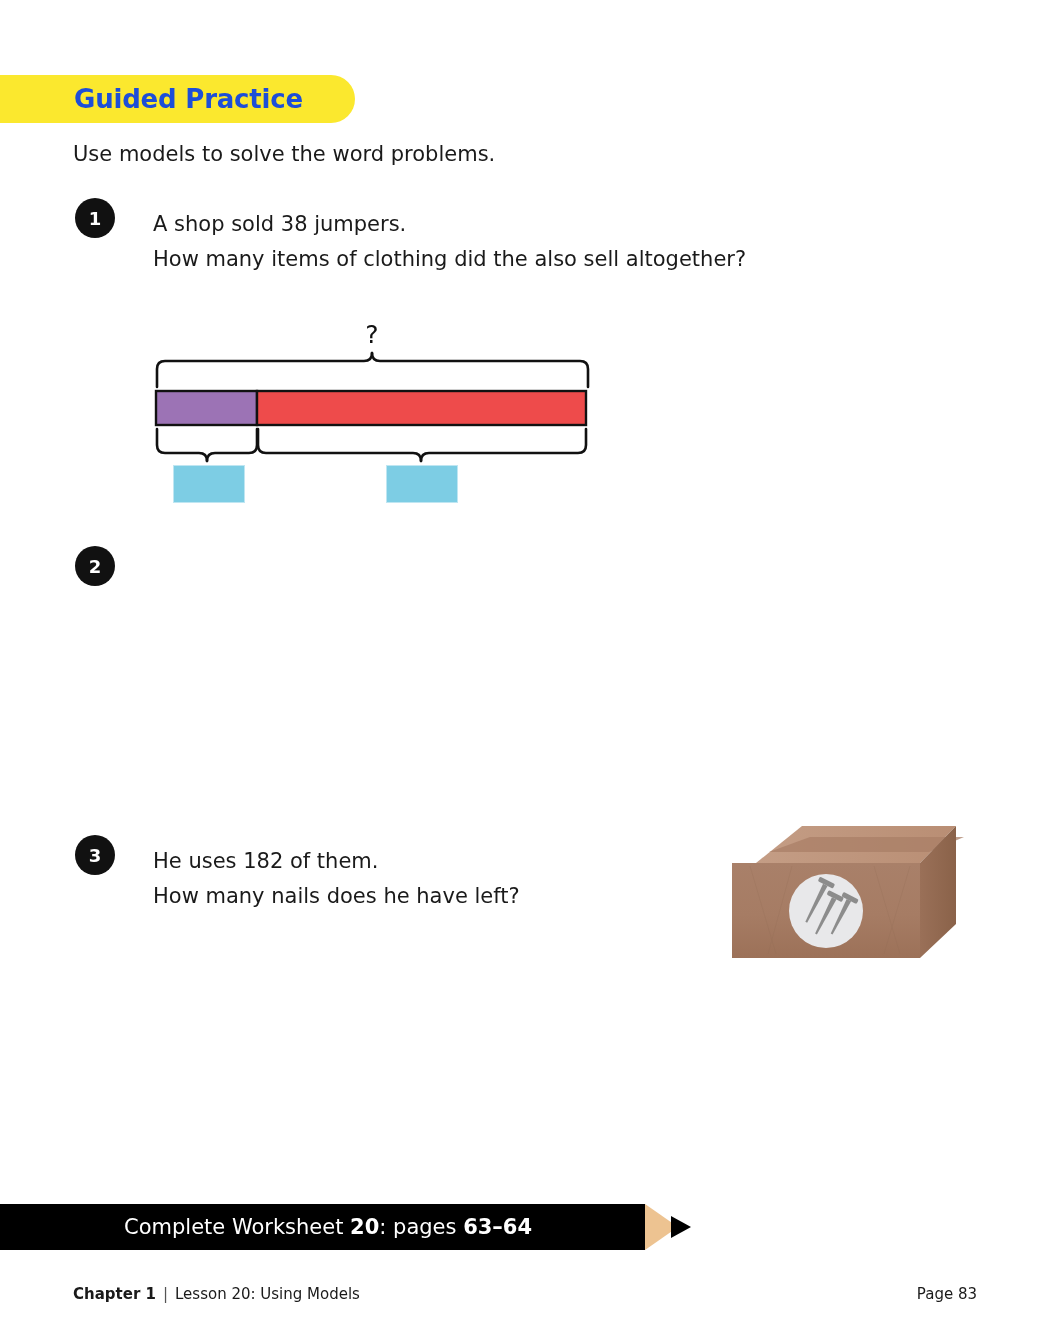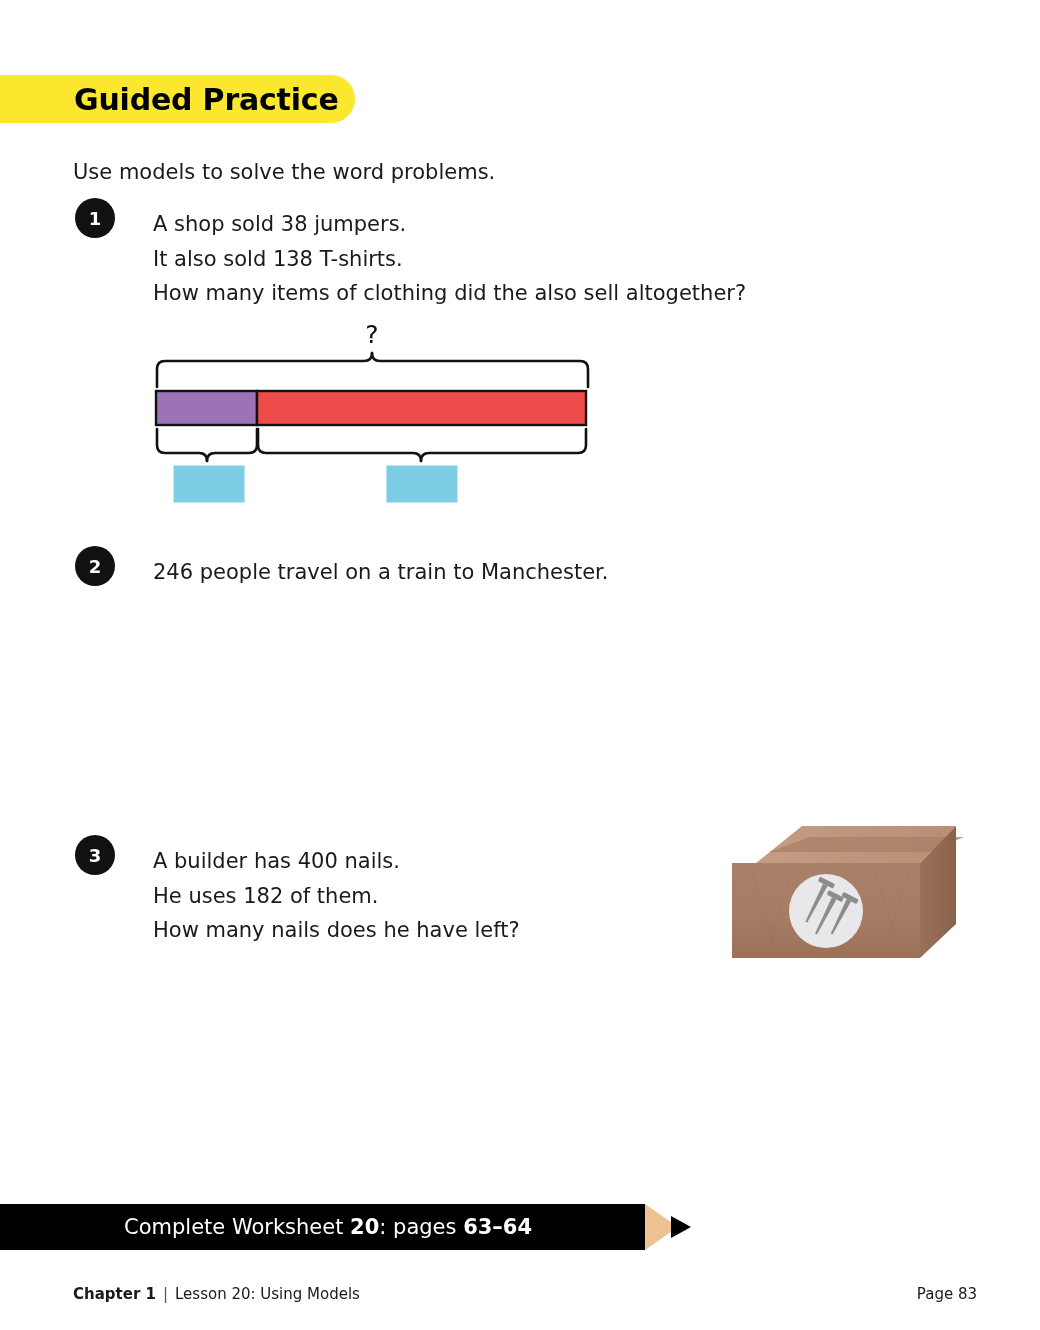--- a/index.html
+++ b/index.html
@@ -22,32 +22,32 @@
     left: 0;
     top: 75px;
     width: 355px;
     height: 48px;
     background: #FBE82E;
     border-radius: 0 26px 26px 0;
     display: flex;
     align-items: center;
   }
   .header-pill .title {
-    font-size: 30px;
+    font-size: 26px;
     font-weight: bold;
     letter-spacing: -0.2px;
-    color: #000000;
+    color: #1d4ed8;
     margin-left: 74px;
   }
 
   
   .instruction {
     position: absolute;
     left: 73px;
-    top: 160px;
+    top: 142px;
     font-size: 21px;
     color: #1a1a1a;
   }
 
   
   .question {
     position: absolute;
   }
   .q-num {
     position: absolute;
@@ -178,21 +178,20 @@
 <div class="header-pill">
   <span class="title">Guided Practice</span>
 </div>
 
 <div class="instruction">Use models to solve the word problems.</div>
 
 <div class="question" id="question-1">
   <div class="q-num">1</div>
   <div class="q-body">
     <span class="q-line">A shop sold 38 jumpers.</span>
-    <span class="q-line">It also sold 138 T-shirts.</span>
     <span class="q-line">How many items of clothing did the also sell altogether?</span>
   </div>
 </div>
 
 <div class="bar-model">
   <svg width="470" height="200" viewBox="0 0 470 200" xmlns="http://www.w3.org/2000/svg">
 
     <g fill="none" stroke="#111111" stroke-width="2.6" stroke-linecap="round" stroke-linejoin="round">
       <path d="M17,72 L17,54 Q17,46 25,46 L224,46 Q232,46 232,38"></path>
       <path d="M232,38 Q232,46 240,46 L440,46 Q448,46 448,54 L448,72"></path>
@@ -214,28 +213,26 @@
 
     <text x="232" y="28" text-anchor="middle" font-family="DejaVu Sans, sans-serif" font-size="25" fill="#111111">?</text>
   </svg>
   <div class="answer-box" id="answer-box-part1"></div>
   <div class="answer-box" id="answer-box-part2"></div>
 </div>
 
 <div class="question" id="question-2">
   <div class="q-num">2</div>
   <div class="q-body">
-    <span class="q-line">246 people travel on a train to Manchester.</span>
   </div>
 </div>
 
 <div class="question" id="question-3">
   <div class="q-num">3</div>
   <div class="q-body">
-    <span class="q-line">A builder has 400 nails.</span>
     <span class="q-line">He uses 182 of them.</span>
     <span class="q-line">How many nails does he have left?</span>
   </div>
 </div>
 
 <div class="nail-box">
   <svg width="240" height="150" viewBox="0 0 240 150" xmlns="http://www.w3.org/2000/svg">
     <defs>
       <linearGradient id="frontFace" x1="0" y1="0" x2="0" y2="1">
         <stop offset="0%" stop-color="#A98069"></stop>

